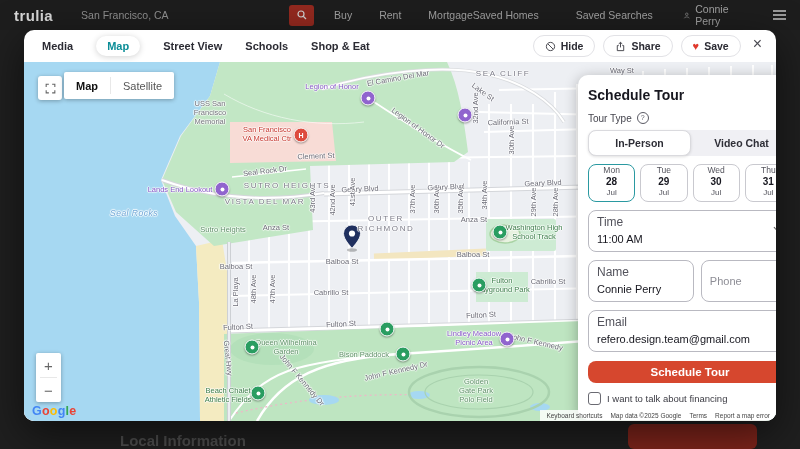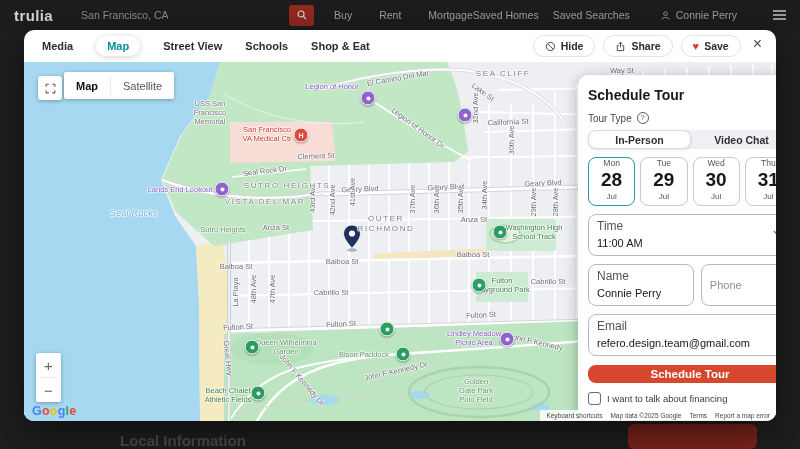--- a/index.html
+++ b/index.html
@@ -76,21 +76,21 @@
   .q-icon{width:10px;height:10px;border:1px solid #5a5a64;border-radius:50%;font-size:7px;line-height:10px;
           text-align:center;color:#5a5a64;cursor:pointer}
   .seg{display:flex;background:#f0f0f4;border-radius:8px;margin-bottom:8px;height:30px}
   .seg-opt{flex:1;display:flex;align-items:center;justify-content:center;font-size:10.5px;font-weight:700;
            color:#2e2e36;border-radius:8px;cursor:pointer}
   .seg-opt.sel{background:#fff;border:1px solid #dadade;box-shadow:0 1px 3px rgba(0,0,0,.12)}
   .dates{display:flex;gap:5px;margin-bottom:8px;position:relative}
   .dcard{flex:1;border:1px solid #c9c9cf;border-radius:8px;text-align:center;padding:0 0 4px;background:#fff;cursor:pointer}
   .dcard.sel{border:1.5px solid #2a99a1}
   .d-day{font-size:8.5px;color:#53535c}
-  .d-num{font-size:19px;font-weight:800;color:#17171f;margin:1px 0}
+  .d-num{font-size:10px;font-weight:800;color:#17171f;margin:1px 0}
   .d-mon{font-size:8px;color:#53535c}
   .next-btn{position:absolute;right:-14px;top:50%;transform:translateY(-50%);width:22px;height:22px;border-radius:50%;
             background:#fff;box-shadow:0 1px 5px rgba(0,0,0,.35);display:flex;align-items:center;justify-content:center;
             font-size:12px;font-weight:700;color:#27272f;cursor:pointer;z-index:7}
   .fld{border:1px solid #b9b9c1;border-radius:8px;padding:4px 8px;margin-bottom:8px;background:#fff;position:relative}
   .fld-label{font-size:12px;color:#53535c}
   .fld input{border:0;outline:0;padding:0;width:100%;font-family:"Liberation Sans",sans-serif;
              font-size:11px;color:#17171f;background:transparent}
   .fld input::placeholder{color:#8d8d95}
   .chev{position:absolute;right:9px;top:13px;width:6px;height:6px;border-right:1.4px solid #555;
@@ -118,21 +118,21 @@
         <line x1="14.5" y1="14.5" x2="20" y2="20" stroke="#cfcfcf" stroke-width="2.4"></line>
       </svg>
     </div>
   </div>
   <div class="nav-left">
       <span class="nav-item">Buy</span>
       <span class="nav-item">Rent</span>
       <span class="nav-item">Mortgage</span>
     </div>
   <div class="nav-right">
-    <span id="nav-right-slot" style="display:flex;gap:14px">
+    <span id="nav-right-slot" style="display:flex;gap:37px">
         <span class="nav-item">Saved Homes</span>
         <span class="nav-item">Saved Searches</span>
       </span>
     <div class="user">
       <svg width="11" height="11" viewBox="0 0 24 24">
         <circle cx="12" cy="8" r="4" fill="none" stroke="#9a9a9a" stroke-width="2"></circle>
         <path d="M4,21 c0,-6 16,-6 16,0" fill="none" stroke="#9a9a9a" stroke-width="2"></path>
       </svg>
       <span>Connie Perry</span>
     </div>

